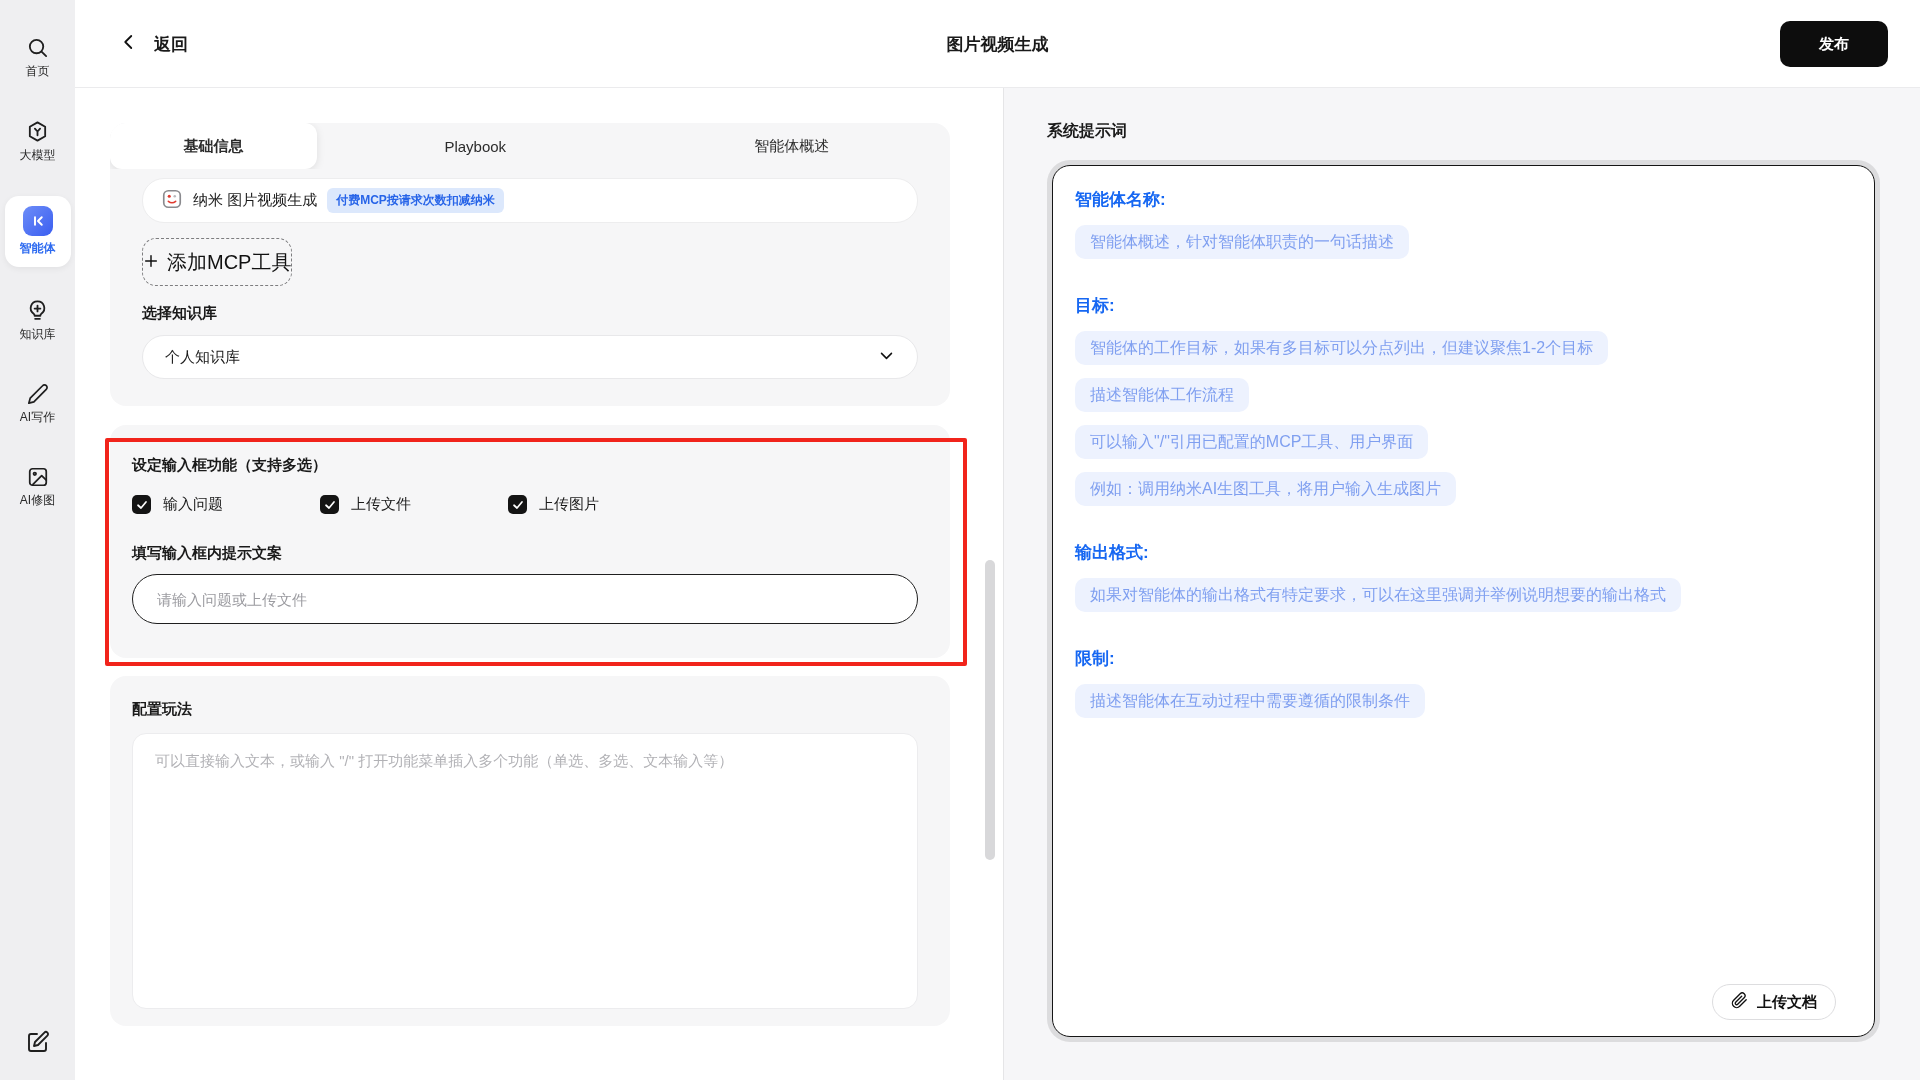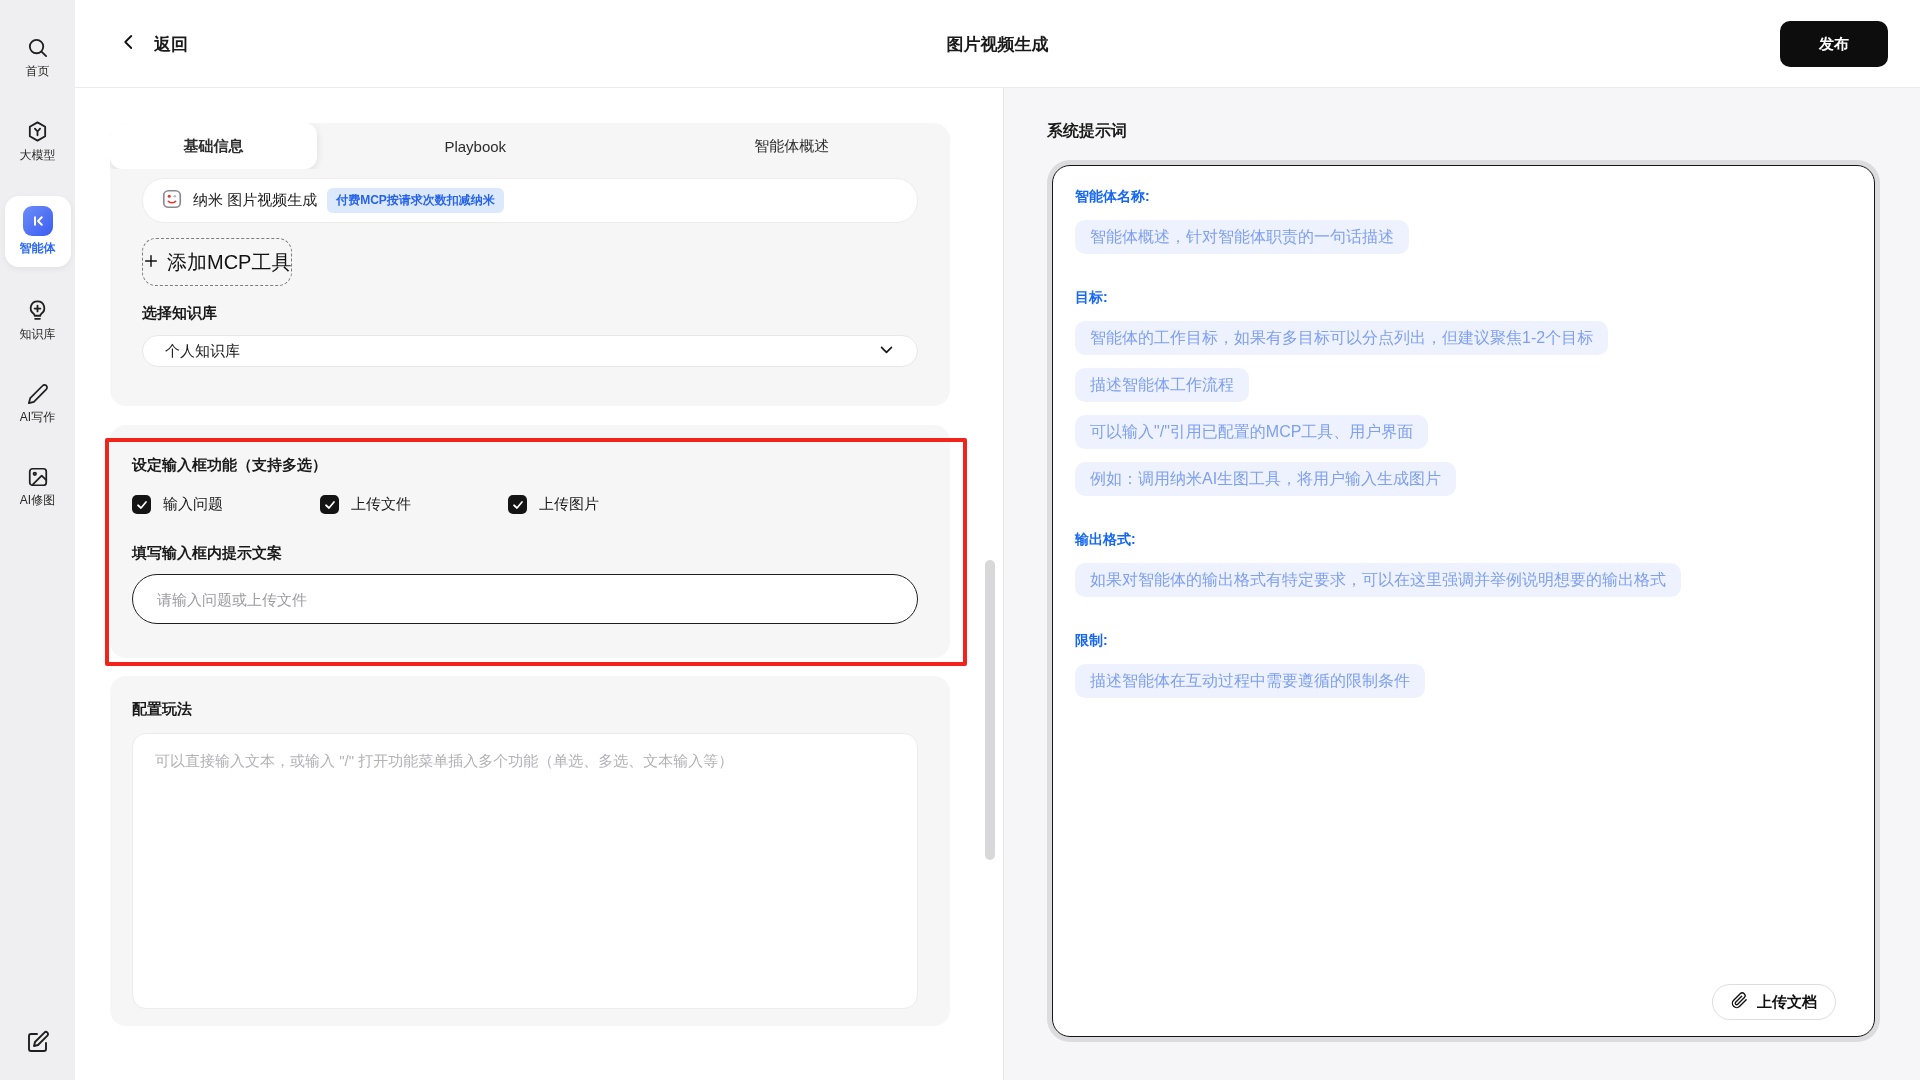--- a/index.html
+++ b/index.html
@@ -29,21 +29,21 @@
   .card1 { left:110px; top:123px; width:840px; height:283px; }
   .tabrow { display:flex; height:46px; border-radius:16px 16px 0 0; overflow:hidden; }
   .tab { flex:1; display:flex; align-items:center; justify-content:center; font-size:15px; color:#2c2c2c; cursor:pointer; }
   .tab.active { flex:0 0 207px; background:#ffffff; border-radius:12px; box-shadow:0 2px 8px rgba(0,0,0,.10); font-weight:bold; }
   .card1-body { padding:9px 32px 0 32px; }
   .mcp-row { height:45px; background:#fff; border:1px solid #ededee; border-radius:22px; display:flex; align-items:center; padding:0 18px; gap:10px; cursor:pointer; }
   .mcp-name { font-size:15px; }
   .mcp-badge { background:#dce8fc; color:#2764e8; font-size:12px; font-weight:bold; padding:4px 9px; border-radius:6px; }
   .add-mcp { margin-top:15px; height:48px; border:1.5px dashed #7d7d7f; border-radius:14px; display:flex; align-items:center; justify-content:center; gap:8px; font-size:20px; color:#111; cursor:pointer; background:transparent; }
   .field-label { font-size:15px; font-weight:bold; margin-top:18px; }
-  .dropdown { margin-top:12px; height:32px; background:#fff; border:1px solid #e8e8ea; border-radius:24px; display:flex; align-items:center; justify-content:space-between; padding:0 22px; font-size:15px; cursor:pointer; }
+  .dropdown { margin-top:12px; height:44px; background:#fff; border:1px solid #e8e8ea; border-radius:24px; display:flex; align-items:center; justify-content:space-between; padding:0 22px; font-size:15px; cursor:pointer; }
 
   .card2 { left:110px; top:425px; width:840px; height:233px; }
   .card2-body { padding:31px 32px 0 22px; }
   .cb-row { display:flex; margin-top:20px; }
   .cb-item { display:flex; align-items:center; gap:12px; width:188px; cursor:pointer; }
   .checkbox { width:19px; height:19px; background:#141414; border-radius:5px; display:flex; align-items:center; justify-content:center; flex:0 0 19px; }
   .cb-label { font-size:15px; }
   .prompt-input { margin-top:11px; width:786px; height:50px; border:1.5px solid #1f1f1f; border-radius:25px; padding:0 24px; font-size:15px; font-family:inherit; background:#fff; color:#1a1a1a; }
   .prompt-input::placeholder { color:#9b9ba0; }
 
@@ -54,21 +54,21 @@
   .play-textarea { margin-top:14px; width:786px; height:276px; border:1px solid #ececee; border-radius:14px; background:#fff; padding:18px 22px; font-size:15px; font-family:inherit; resize:none; color:#1a1a1a; }
   .play-textarea::placeholder { color:#b2b2b6; }
 
   .scroll-thumb { position:absolute; left:985px; top:560px; width:10px; height:300px; background:#d8d8da; border-radius:5px; cursor:pointer; }
   .divider { position:absolute; left:1003px; top:88px; width:1px; height:992px; background:#e5e5e7; }
 
   
   .right-pane { position:absolute; left:1004px; top:88px; width:916px; height:992px; background:#f6f6f8; }
   .sys-title { position:absolute; left:43px; top:33px; font-size:16px; font-weight:bold; }
   .sys-card { position:absolute; left:48px; top:77px; width:823px; height:872px; background:#fff; border:1.5px solid #161616; border-radius:18px; box-shadow:0 0 0 5px #dcdcde; padding:20px 22px; overflow:hidden; }
-  .sec-label { color:#1667f2; font-size:14px; font-weight:bold; margin:22px 0 14px 0; }
+  .sec-label { color:#1667f2; font-size:17px; font-weight:bold; margin:22px 0 14px 0; }
   .sec-label:first-child { margin-top:2px; }
   .hint-pill { display:inline-block; background:#edf2fe; color:#7f9ff0; font-size:16px; padding:9px 15px; border-radius:10px; margin-bottom:13px; margin-right:8px; }
   .hint-wrap { line-height:1; }
   .upload-btn { position:absolute; right:38px; bottom:16px; height:36px; background:#fff; border:1px solid #dddddf; border-radius:18px; display:flex; align-items:center; gap:9px; padding:0 18px; font-size:15px; font-weight:bold; cursor:pointer; font-family:inherit; color:#111; }
 </style>
 </head>
 <body>
 
 <nav class="sidebar">
   <div class="side-item">

